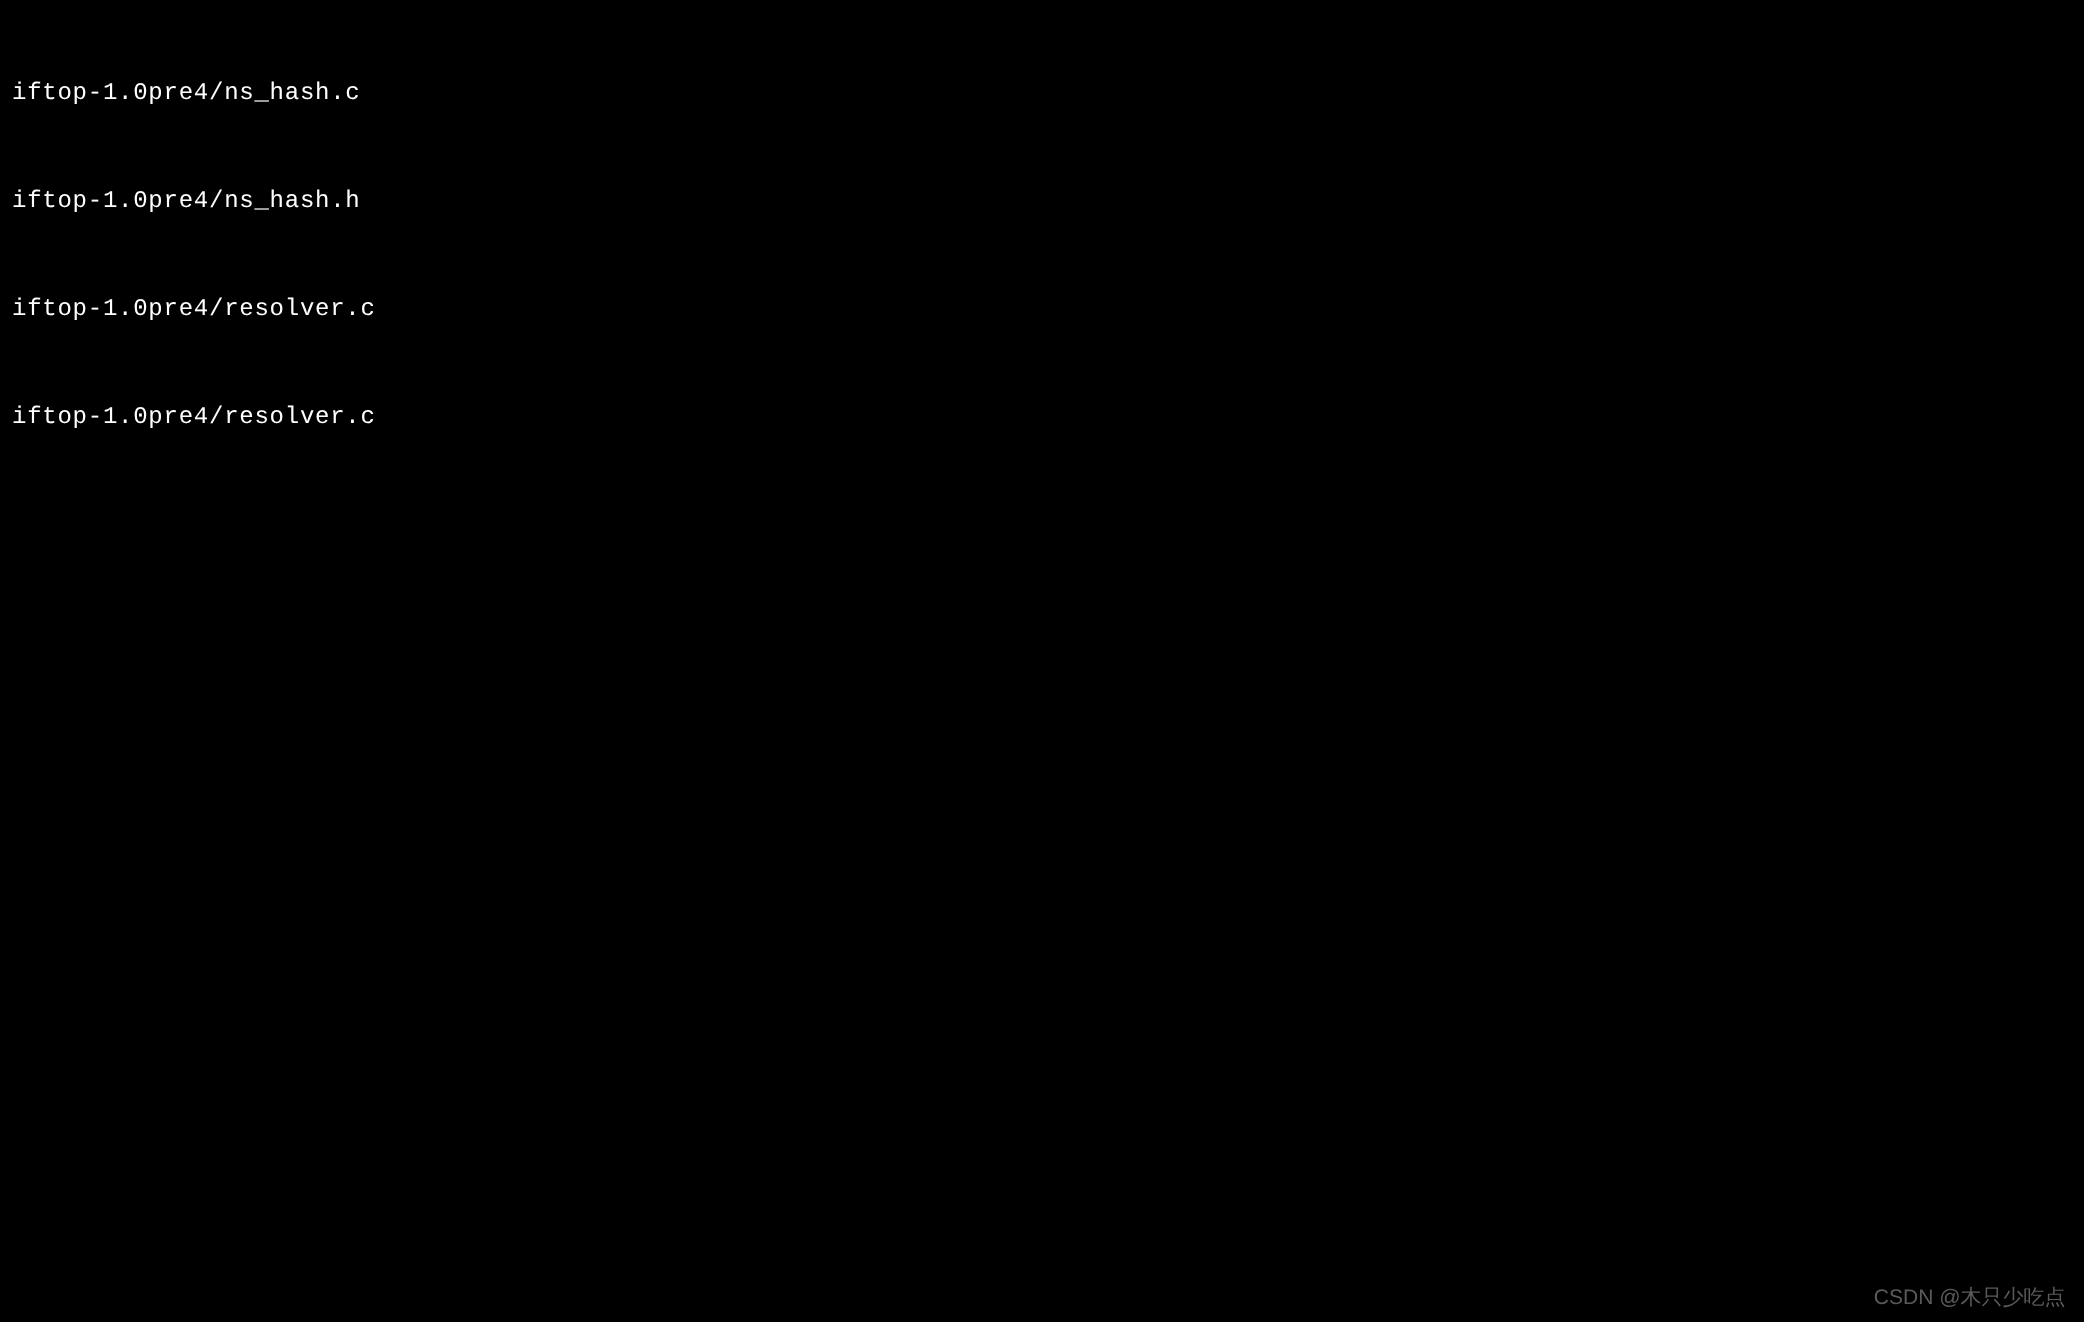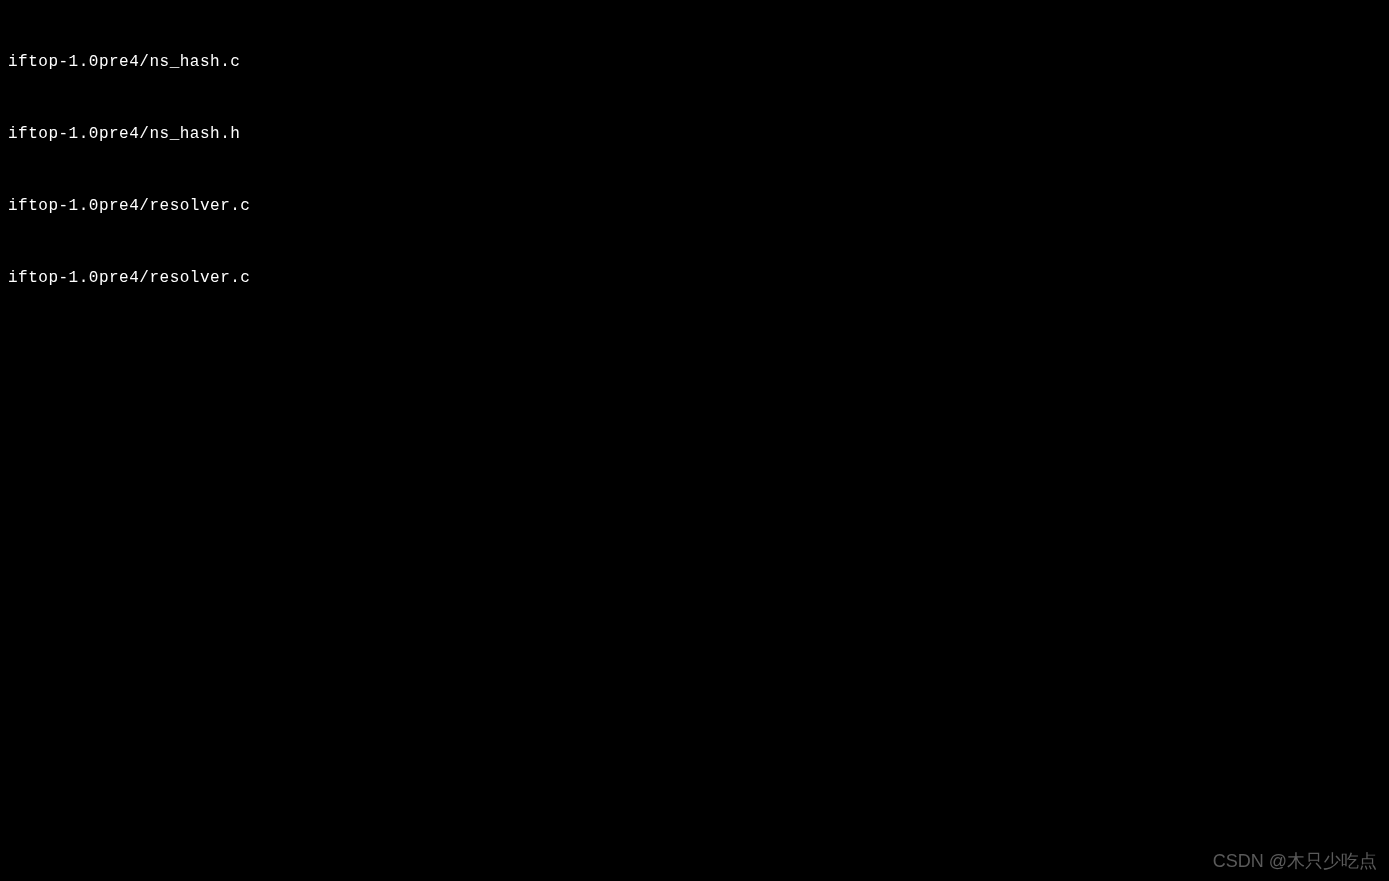--- a/index.html
+++ b/index.html
@@ -24,21 +24,21 @@
       letter-spacing: 0.5px;
     }
     .terminal-line {
       display: block;
     }
     .watermark {
       position: absolute;
       bottom: 6px;
       right: 12px;
       color: #808080;
-      font-size: 18px;
+      font-size: 14px;
       font-family: sans-serif;
       opacity: 0.7;
     }
   </style>
 </head>
 <body>
 
 <div class="terminal-output">
   <span class="terminal-line">iftop-1.0pre4/ns_hash.c</span>
   <span class="terminal-line">iftop-1.0pre4/ns_hash.h</span>

